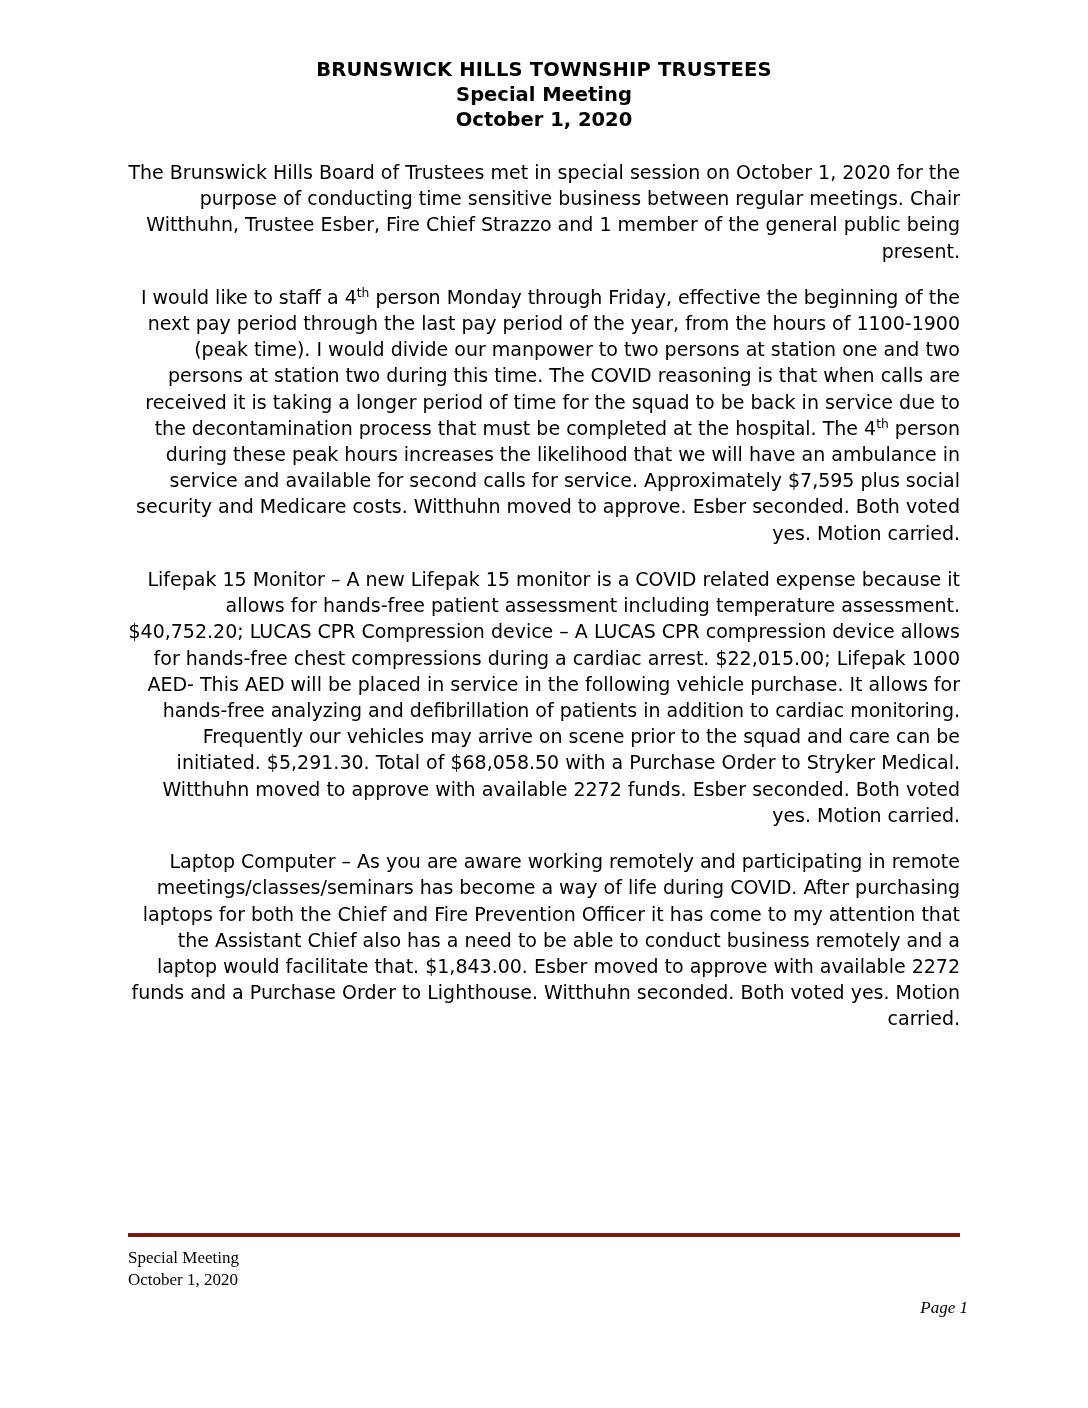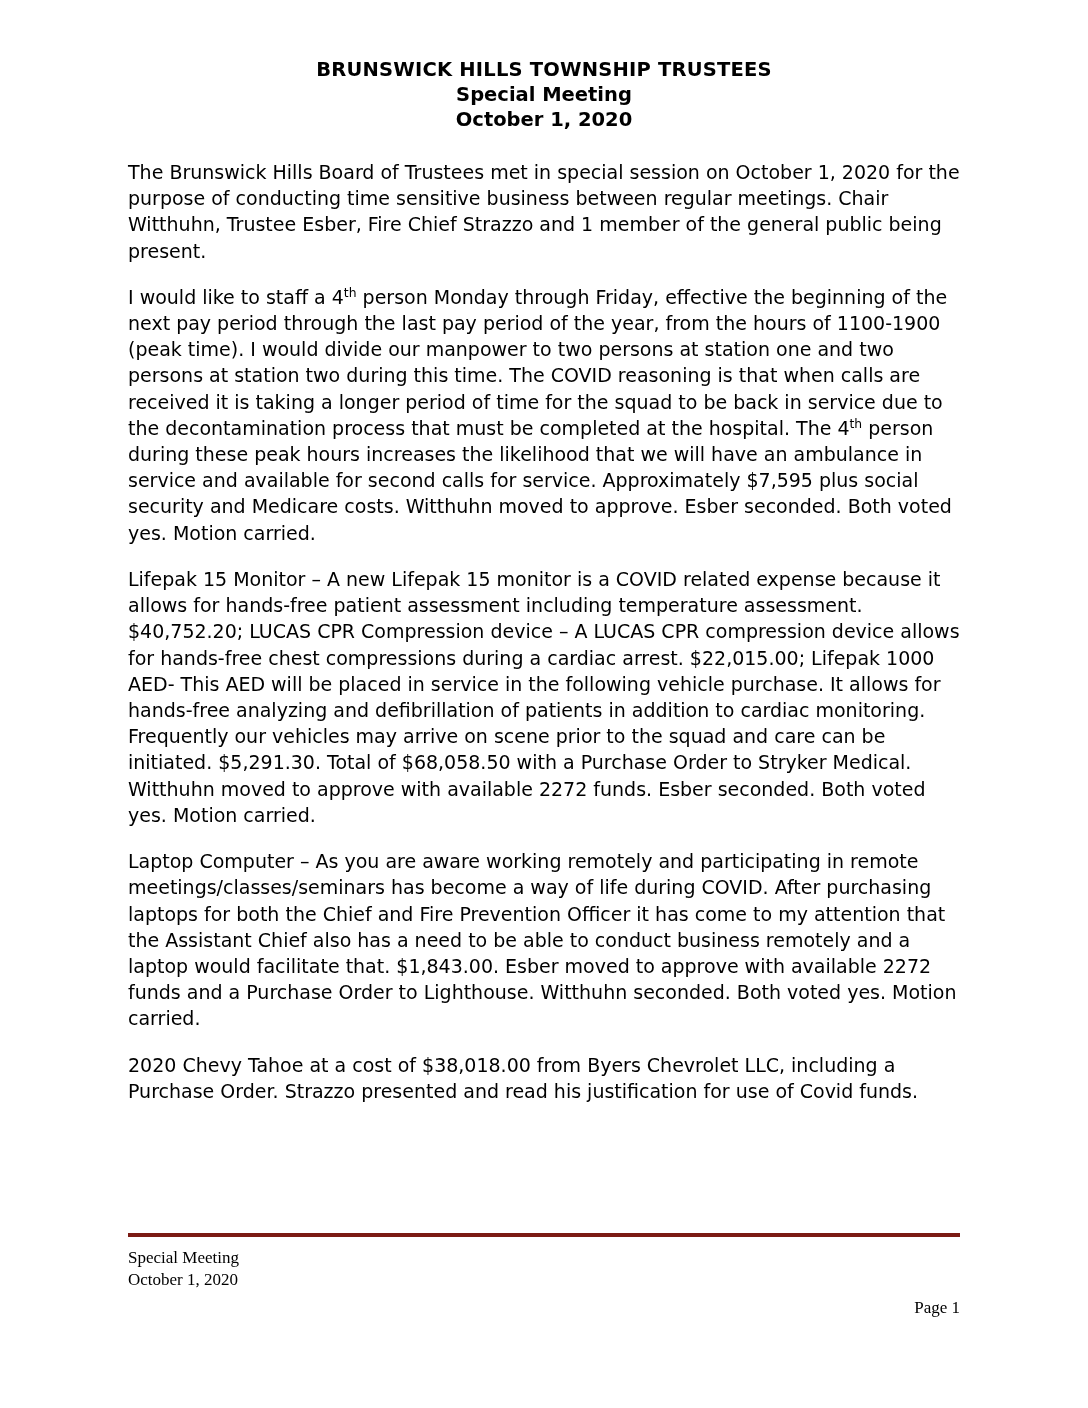--- a/index.html
+++ b/index.html
@@ -37,20 +37,21 @@
     font-size: 19.5px;
   }
   .body-text {
     margin-top: 26px;
     font-size: 19px;
     line-height: 1.38;
     text-align: left;
   }
   .para {
     margin: 0 0 12px 0;
+    text-align: right;
   }
   .para.gap {
     margin-top: 20px;
   }
   sup {
     font-size: 0.65em;
     vertical-align: super;
     line-height: 0;
   }
   .footer-rule {
@@ -69,24 +70,25 @@
     font-family: "Liberation Serif", serif;
     font-size: 17px;
     line-height: 1.3;
     color: #000;
   }
   .footer .f-line {
     display: block;
   }
   .page-num {
     position: absolute;
-    right: 128px;
+    right: 120px;
     top: 1298px;
     font-family: "Liberation Serif", serif;
     font-size: 17px;
+    font-style: italic;
   }
 </style>
 </head>
 <body>
 
 <div class="page">
 
   <div class="doc-header">
     <div class="line1">BRUNSWICK HILLS TOWNSHIP TRUSTEES</div>
     <div class="line2">Special Meeting</div>
@@ -98,21 +100,20 @@
     <p class="para">The Brunswick Hills Board of Trustees met in special session on October 1, 2020 for the purpose of conducting time sensitive business between regular meetings. Chair Witthuhn, Trustee Esber, Fire Chief Strazzo and 1 member of the general public being present.</p>
 
 
 
     <p class="para gap"><span>I would like to staff a 4</span><sup>th</sup><span> person Monday through Friday, effective the beginning of the next pay period through the last pay period of the year, from the hours of 1100-1900 (peak time). I would divide our manpower to two persons at station one and two persons at station two during this time. The COVID reasoning is that when calls are received it is taking a longer period of time for the squad to be back in service due to the decontamination process that must be completed at the hospital. The 4</span><sup>th</sup><span> person during these peak hours increases the likelihood that we will have an ambulance in service and available for second calls for service. Approximately $7,595 plus social security and Medicare costs.  Witthuhn moved to approve.  Esber seconded.  Both voted yes.  Motion carried.</span></p>
 
     <p class="para gap">Lifepak 15 Monitor – A new Lifepak 15 monitor is a COVID related expense because it allows for hands-free patient assessment including temperature assessment. $40,752.20; LUCAS CPR Compression device – A LUCAS CPR compression device allows for hands-free chest compressions during a cardiac arrest. $22,015.00; Lifepak 1000 AED- This AED will be placed in service in the following vehicle purchase. It allows for hands-free analyzing and defibrillation of patients in addition to cardiac monitoring. Frequently our vehicles may arrive on scene prior to the squad and care can be initiated. $5,291.30.  Total of $68,058.50 with a Purchase Order to Stryker Medical.  Witthuhn moved to approve with available 2272 funds.  Esber seconded.  Both voted yes.  Motion carried.</p>
 
     <p class="para gap">Laptop Computer – As you are aware working remotely and participating in remote meetings/classes/seminars has become a way of life during COVID. After purchasing laptops for both the Chief and Fire Prevention Officer it has come to my attention that the Assistant Chief also has a need to be able to conduct business remotely and a laptop would facilitate that. $1,843.00.  Esber moved to approve with available 2272 funds and a Purchase Order to Lighthouse.  Witthuhn seconded.  Both voted yes.  Motion carried.</p>
 
-    <p class="para gap">2020 Chevy Tahoe at a cost of $38,018.00 from Byers Chevrolet LLC, including a Purchase Order.  Strazzo presented and read his justification for use of Covid funds.</p>
 
   </div>
 
   <div class="footer-rule" style="background: rgb(123, 27, 20);"></div>
 
   <div class="footer">
     <span class="f-line">Special Meeting</span>
     <span class="f-line">October 1, 2020</span>
   </div>
 

